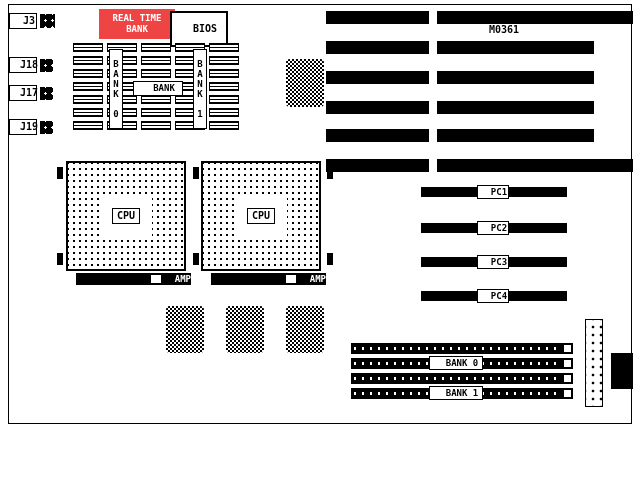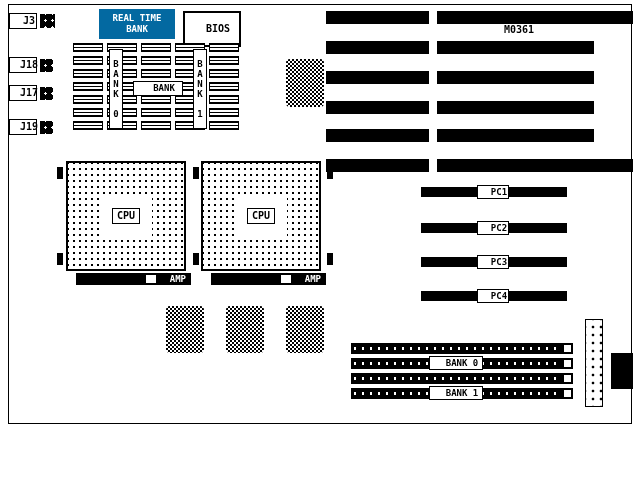--- a/index.html
+++ b/index.html
@@ -4,21 +4,21 @@
 <style>
   * { margin:0; padding:0; box-sizing:border-box; }
   html,body { background:#fff; }
   body { font-family:"DejaVu Sans Mono", monospace; color:#000; }
   .screen { position:relative; width:641px; height:491px; background:#fff; overflow:hidden; }
   .board { position:absolute; left:8px; top:4px; width:624px; height:420px; border:1px solid #000; background:#fff; }
 
   .labelbox { position:absolute; border:1px solid #000; background:#fff; color:#000;
               display:flex; align-items:center; justify-content:center;
               font-size:10px; font-weight:bold; line-height:1;padding-left:12px; }
-  .blackbox { position:absolute; background:#0369a1; color:#fff; display:flex; flex-direction:column;
+  .blackbox { position:absolute; background:#ef4444; color:#fff; display:flex; flex-direction:column;
               align-items:center; justify-content:center; font-weight:bold; line-height:1.25;
               font-size:9px; text-align:center; }
 
   .pins-sm { position:absolute; background-color:#000;
              background-image:radial-gradient(#fff 1.3px, transparent 1.4px);
              background-size:7px 7px; background-position:2px 3px; }
 
   .chipgrid { position:absolute; left:64px; top:38px; display:grid;
               grid-template-columns:repeat(5,30px); grid-auto-rows:9px; gap:4px; }
   .chip { border:1px solid #000; background:repeating-linear-gradient(#000 0 1px, #fff 1px 3px); }
@@ -29,32 +29,32 @@
 
   .cpusocket { position:absolute; width:120px; height:110px; border:2px solid #000; background-color:#fff;
                background-image:radial-gradient(#000 1.1px, transparent 1.2px);
                background-size:6px 6px; background-position:3px 3px; }
   .cpucenter { position:absolute; left:50%; top:50%; transform:translate(-50%,-50%);
                width:52px; height:40px; background:#fff; display:flex; align-items:center; justify-content:center; }
   .cpulabel { border:1px solid #000; padding:2px 4px; font-size:10px; font-weight:bold; background:#fff; line-height:1; }
 
   .ampbar { position:absolute; width:115px; height:12px; background:#000; color:#fff;
             display:flex; align-items:center; justify-content:flex-end; gap:14px;
-            padding-right:5px; font-size:9px; font-weight:bold; line-height:1; }
+            font-size:9px; font-weight:bold; line-height:1; }
   .ampnotch { width:10px; height:8px; background:#fff; }
 
   .capmark { position:absolute; width:6px; height:12px; background:#000; }
 
   .dither { position:absolute; border-radius:4px;
             background-image:repeating-conic-gradient(#000 0 90deg, #fff 0 180deg);
             background-size:4px 4px; }
 
   .isabar { position:absolute; height:13px; background:#000; }
 
-  .m0361 { position:absolute; left:480px; top:20px; width:60px; text-align:center;
+  .m0361 { position:absolute; left:480px; top:20px; width:60px; 
            font-size:10px; font-weight:bold; line-height:1; }
 
   .kbd { left:592px; top:29px; width:32px; height:104px; font-size:10px; }
 
   .pcbar { position:absolute; left:412px; width:146px; height:10px; background:#000; }
   .pclabel { width:32px; height:14px; font-size:9px; }
 
   .simm { position:absolute; left:342px; width:222px; height:11px; background:#000; }
   .simm::before { content:""; position:absolute; left:3px; right:12px; top:4px; height:3px;
                   background:repeating-linear-gradient(90deg,#fff 0 2px, transparent 2px 8px); }
@@ -88,21 +88,21 @@
     <div class="pins-sm" style="left:31px;top:82px;width:13px;height:13px"></div>
 
     <div class="labelbox" style="left:0;top:114px;width:28px;height:16px">J19</div>
     <div class="pins-sm" style="left:31px;top:116px;width:13px;height:13px"></div>
 
     <div class="blackbox" style="left:90px;top:4px;width:76px;height:30px">
       <div>REAL TIME</div>
       <div>BANK</div>
     </div>
 
-    <div class="labelbox" style="left:174px;top:6px;width:58px;height:36px;border-width:2px">BIOS</div>
+    <div class="labelbox" style="left:161px;top:6px;width:58px;height:36px;border-width:2px">BIOS</div>
 
     <div class="chipgrid">
       <div class="chip"></div>
         <div class="chip"></div>
         <div class="chip"></div>
         <div class="chip"></div>
         <div class="chip"></div>
       <div class="chip"></div>
         <div class="chip"></div>
         <div class="chip"></div>

